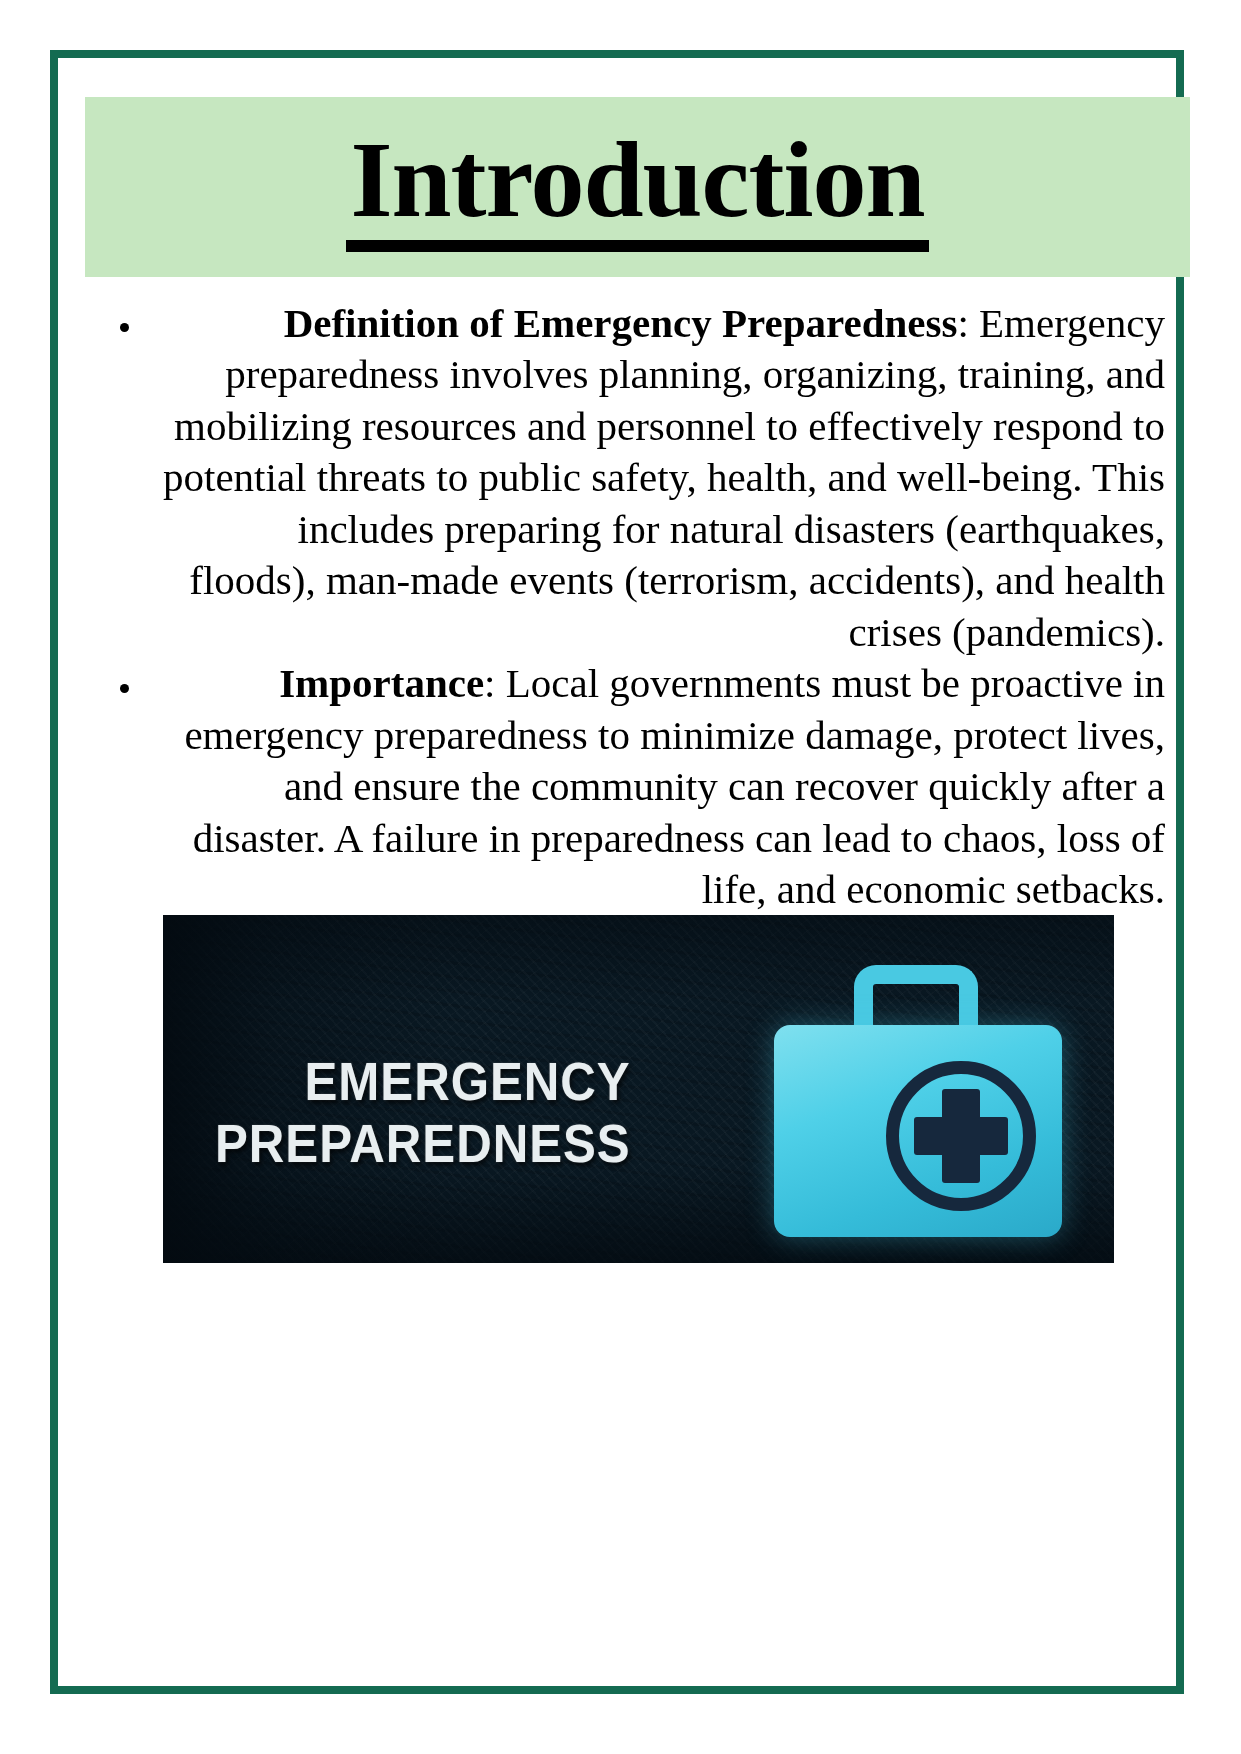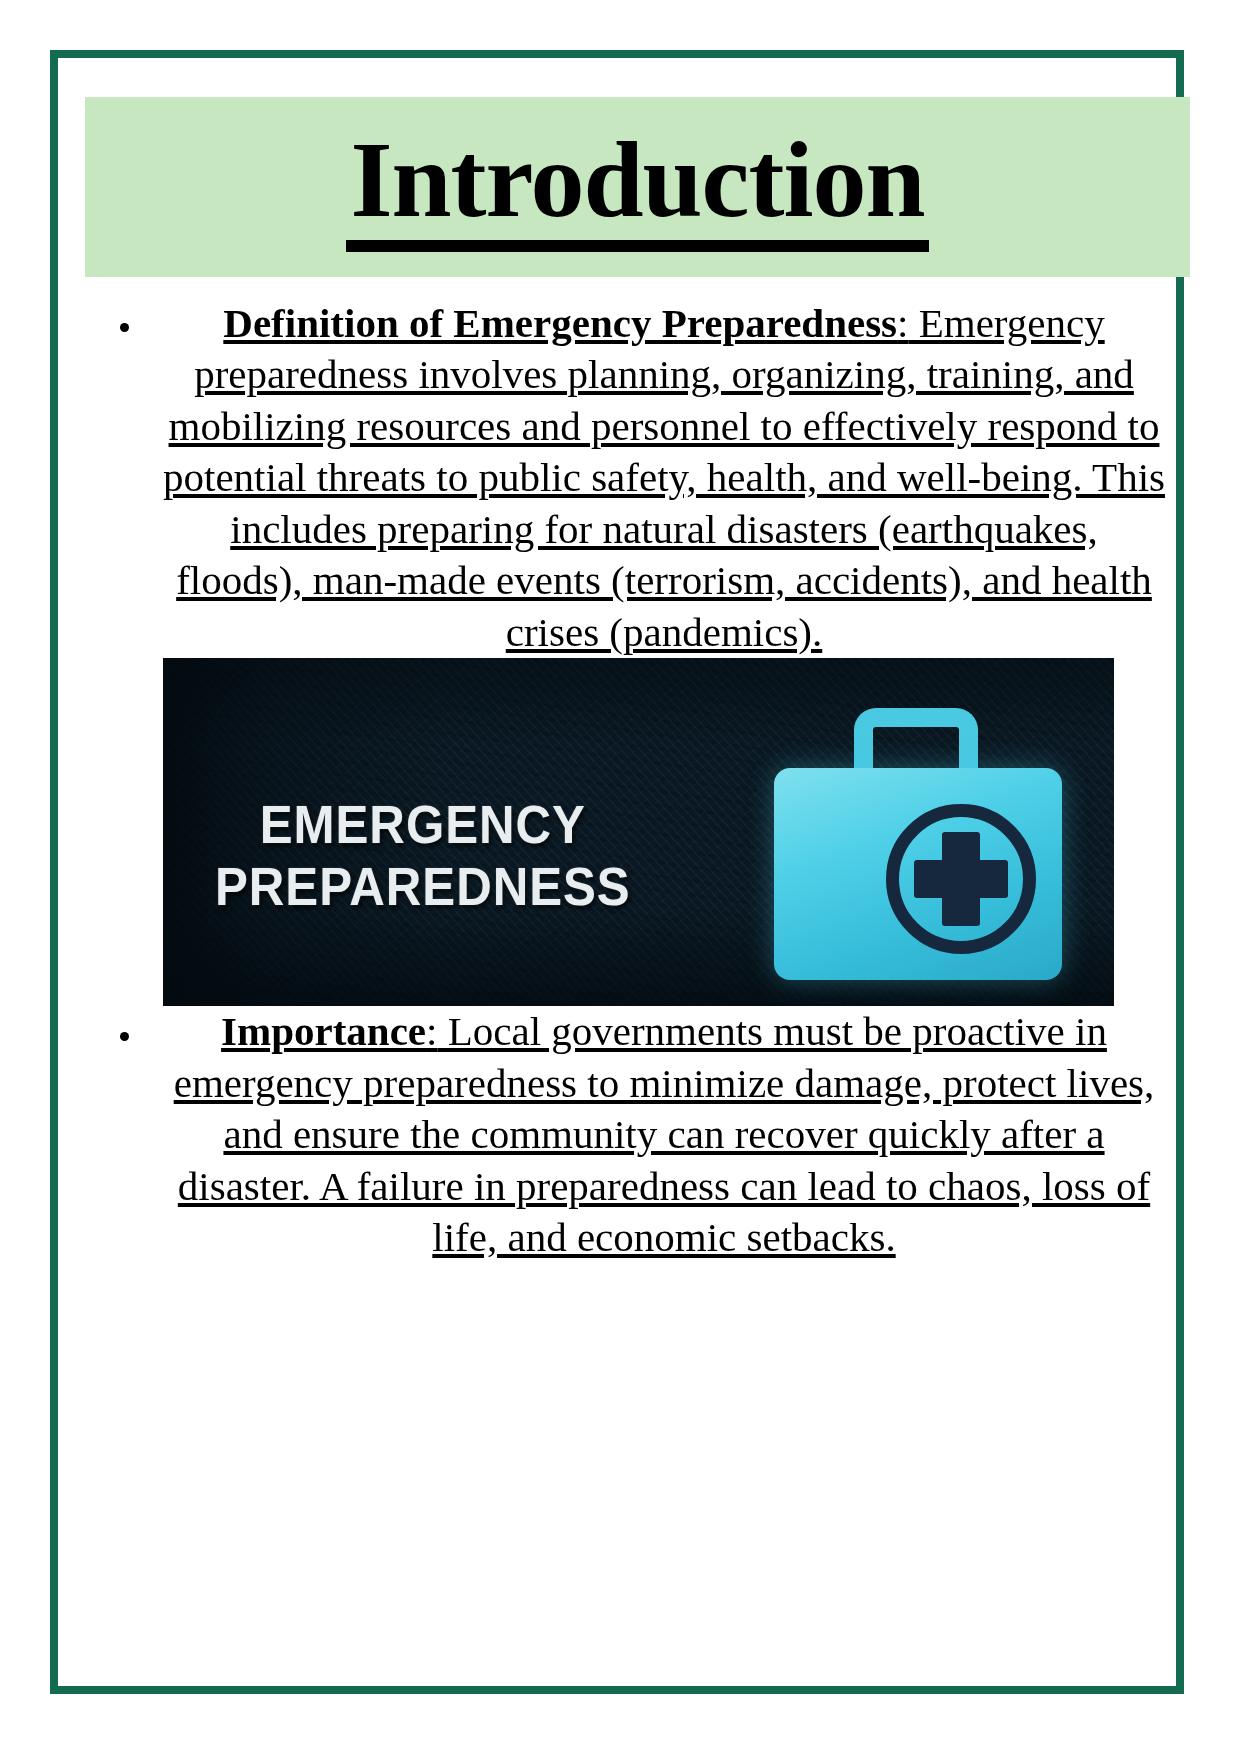--- a/index.html
+++ b/index.html
@@ -75,22 +75,21 @@
     padding: 0;
   }
 
   li.bullet-item {
     position: relative;
     padding-left: 78px;
     margin: 0;
     font-size: 41px;
     line-height: 1.255;
     color: #000000;
-    text-align: center;
-    text-decoration: underline;
+    text-align: right;
   }
   li.bullet-item .bullet-dot {
     position: absolute;
     left: 35px;
     top: 0.62em;
     width: 9px;
     height: 9px;
     background: #000000;
     border-radius: 50%;
   }
@@ -226,20 +225,25 @@
     </div>
 
     <div class="content">
       <ul class="bullets">
 
         <li class="bullet-item">
           <span class="bullet-dot"></span>
           <span class="lead-bold">Definition of Emergency Preparedness</span><span>:</span><span> Emergency preparedness involves planning, organizing, training, and mobilizing resources and personnel to effectively respond to potential threats to public safety, health, and well-being. This includes preparing for natural disasters (earthquakes, floods), man-made events (terrorism, accidents), and health crises (pandemics).</span>
         </li>
 
+        <li class="bullet-item block-gap-text">
+          <span class="bullet-dot"></span>
+          <span class="lead-bold">Importance</span><span>:</span><span> Local governments must be proactive in emergency preparedness to minimize damage, protect lives, and ensure the community can recover quickly after a disaster. A failure in preparedness can lead to chaos, loss of life, and economic setbacks.</span>
+        </li>
+
         <li class="bullet-item block-gap-img" style="padding-left:78px;">
           <div class="picture">
             <div class="pic-bg"></div>
             <div class="pic-bg2"></div>
             <div class="pic-vignette"></div>
 
             <div class="kit">
               <div class="kit-handle"></div>
               <div class="kit-body"></div>
               <div class="kit-circle"></div>
@@ -247,22 +251,17 @@
               <div class="kit-cross-h"></div>
             </div>
 
             <div class="pic-text">
               <span>EMERGENCY</span>
               <span class="line2">PREPAREDNESS</span>
             </div>
           </div>
         </li>
 
-        <li class="bullet-item block-gap-text">
-          <span class="bullet-dot"></span>
-          <span class="lead-bold">Importance</span><span>:</span><span> Local governments must be proactive in emergency preparedness to minimize damage, protect lives, and ensure the community can recover quickly after a disaster. A failure in preparedness can lead to chaos, loss of life, and economic setbacks.</span>
-        </li>
-
       </ul>
     </div>
 
   </div>
 </div>
 
 </body></html>

